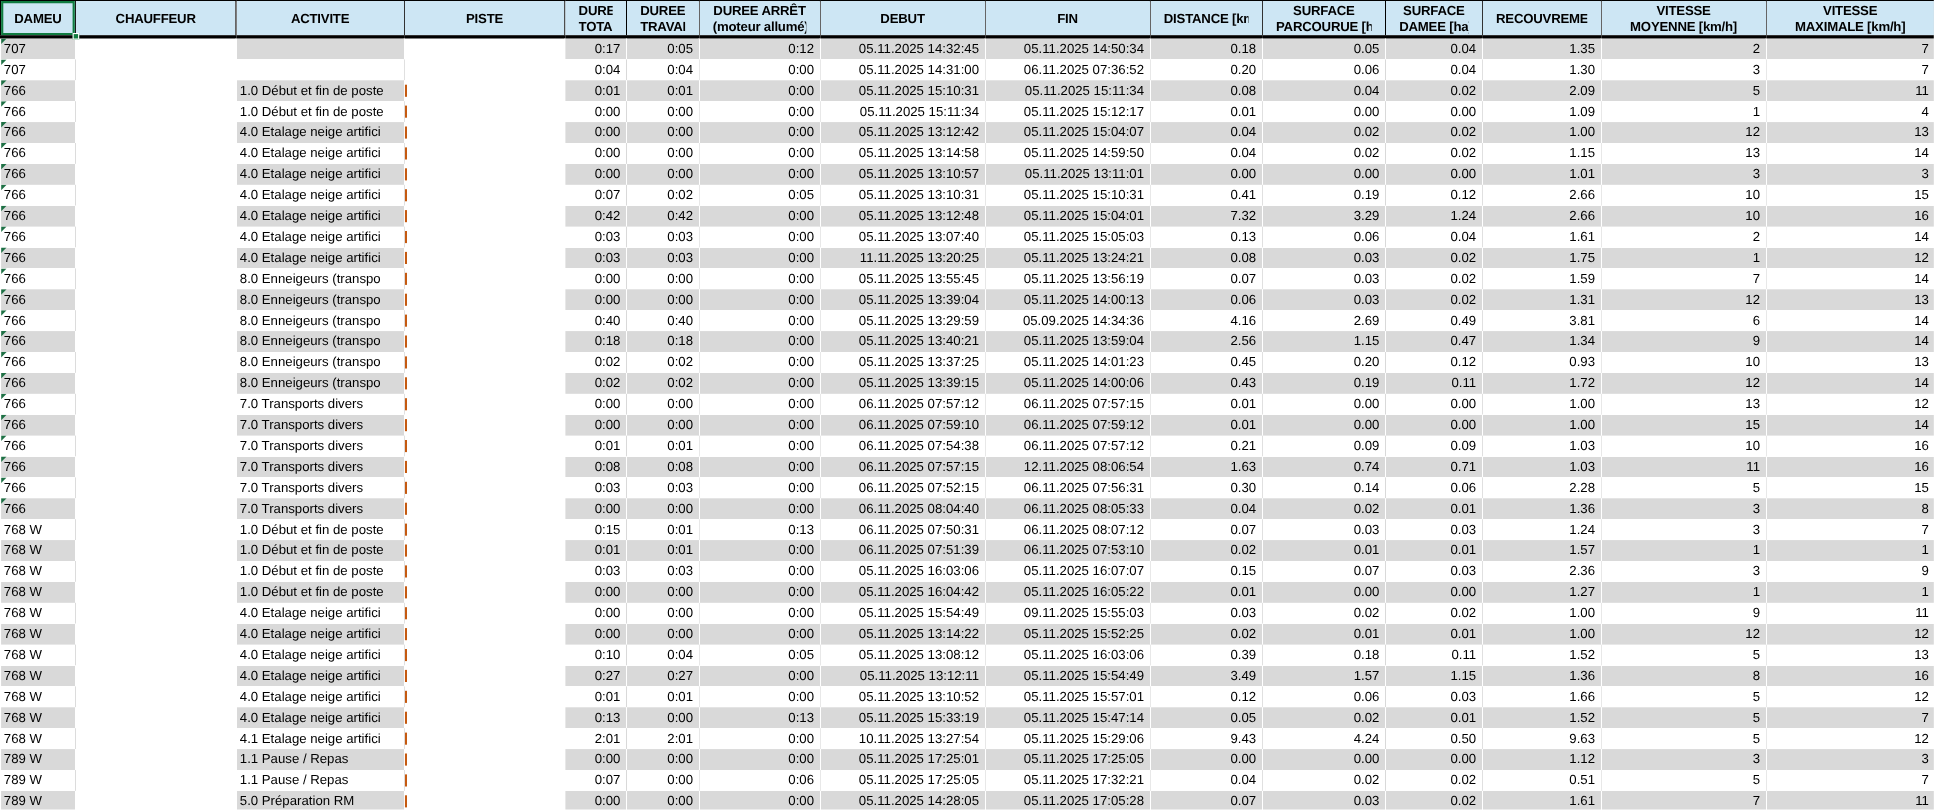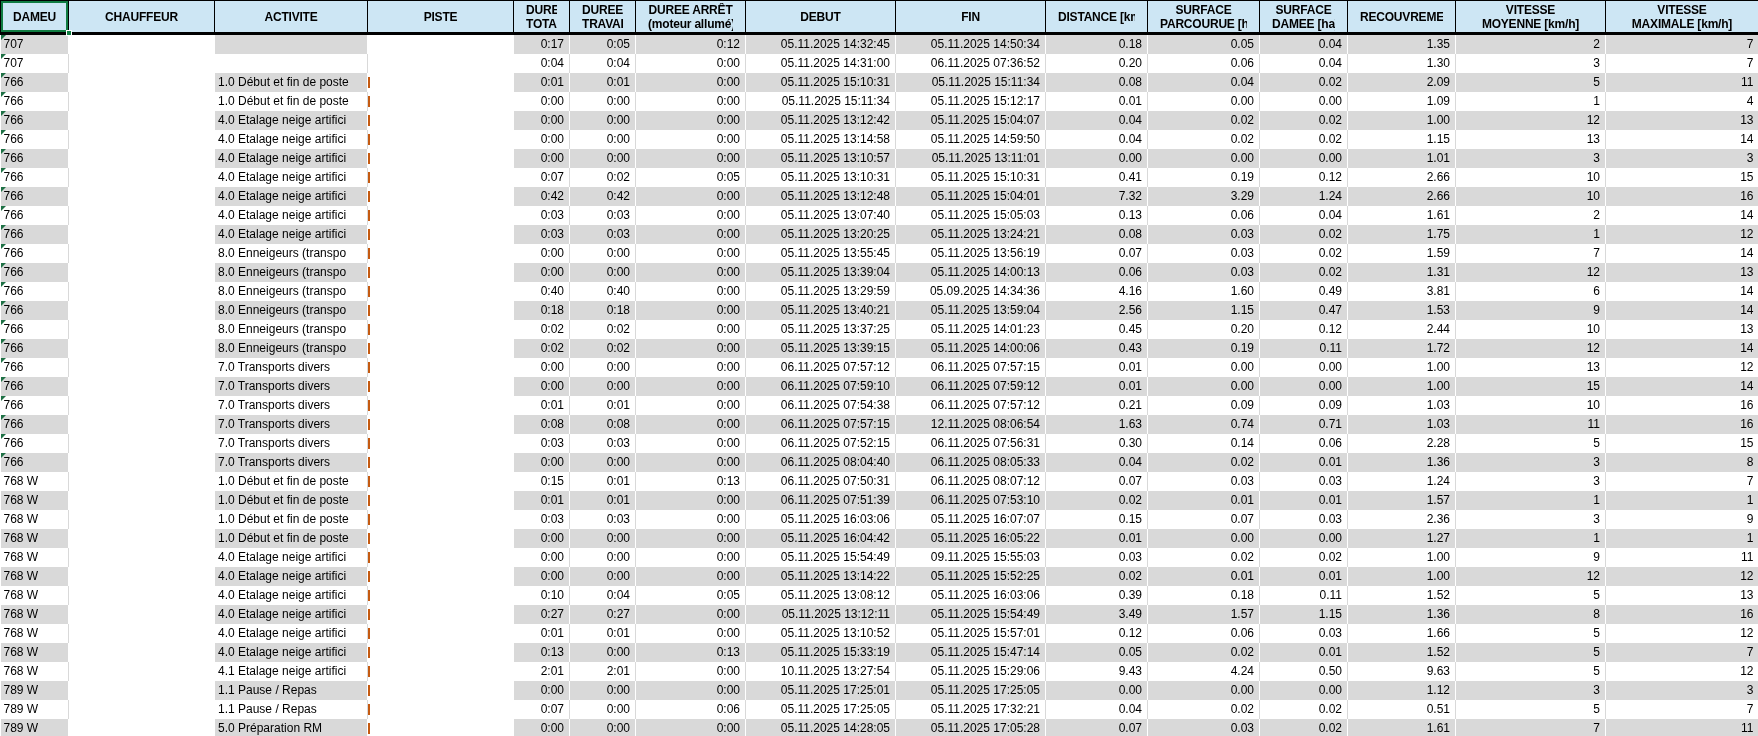--- a/index.html
+++ b/index.html
@@ -638,21 +638,21 @@
         <td class="ar">
           <span class="cv">0:03</span>
         </td>
         <td class="ar">
           <span class="cv">0:03</span>
         </td>
         <td class="ar">
           <span class="cv">0:00</span>
         </td>
         <td class="ar">
-          <span class="cv">05.11.2025 13:20:25</span>
+          <span class="cv">11.11.2025 13:20:25</span>
         </td>
         <td class="ar">
           <span class="cv">05.11.2025 13:24:21</span>
         </td>
         <td class="ar">
           <span class="cv">0.08</span>
         </td>
         <td class="ar">
           <span class="cv">0.03</span>
         </td>
@@ -794,21 +794,21 @@
         <td class="ar">
           <span class="cv">05.11.2025 13:29:59</span>
         </td>
         <td class="ar">
           <span class="cv">05.09.2025 14:34:36</span>
         </td>
         <td class="ar">
           <span class="cv">4.16</span>
         </td>
         <td class="ar">
-          <span class="cv">1.60</span>
+          <span class="cv">2.69</span>
         </td>
         <td class="ar">
           <span class="cv">0.49</span>
         </td>
         <td class="ar">
           <span class="cv">3.81</span>
         </td>
         <td class="ar">
           <span class="cv">6</span>
         </td>
@@ -849,21 +849,21 @@
         <td class="ar">
           <span class="cv">2.56</span>
         </td>
         <td class="ar">
           <span class="cv">1.15</span>
         </td>
         <td class="ar">
           <span class="cv">0.47</span>
         </td>
         <td class="ar">
-          <span class="cv">1.53</span>
+          <span class="cv">1.34</span>
         </td>
         <td class="ar">
           <span class="cv">9</span>
         </td>
         <td class="ar">
           <span class="cv">14</span>
         </td>
       </tr>
       <tr class="w">
         <td class="al">
@@ -898,21 +898,21 @@
         <td class="ar">
           <span class="cv">0.45</span>
         </td>
         <td class="ar">
           <span class="cv">0.20</span>
         </td>
         <td class="ar">
           <span class="cv">0.12</span>
         </td>
         <td class="ar">
-          <span class="cv">2.44</span>
+          <span class="cv">0.93</span>
         </td>
         <td class="ar">
           <span class="cv">10</span>
         </td>
         <td class="ar">
           <span class="cv">13</span>
         </td>
       </tr>
       <tr class="g">
         <td class="al">

